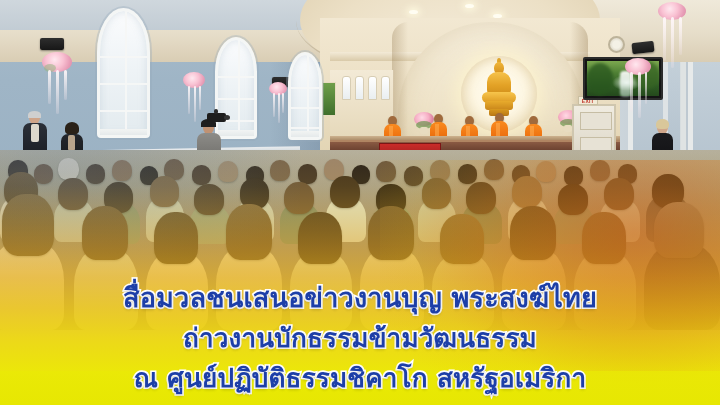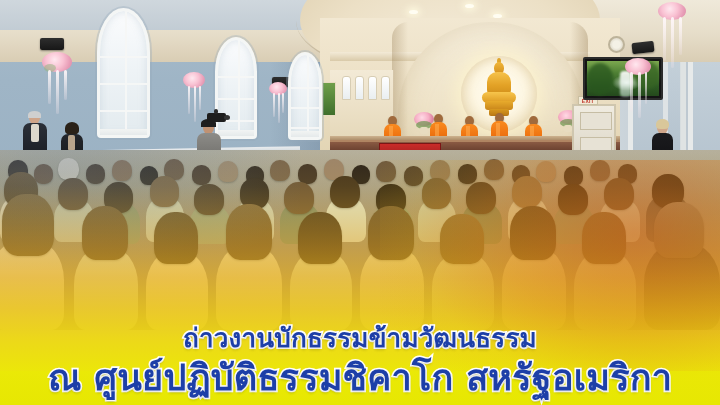--- a/index.html
+++ b/index.html
@@ -333,21 +333,21 @@
     white-space:nowrap;
     -webkit-text-stroke:3.2px #ffffff;
     paint-order:stroke fill;
     text-shadow:
       0 0 2px rgba(255,255,255,.95),
       0 1px 0 rgba(255,255,255,.8),
       0 2px 3px rgba(40,40,0,.28);
   }
   .cap-line.l1{font-size:27px;}
   .cap-line.l2{font-size:26px;}
-  .cap-line.l3{font-size:36px;}
+  .cap-line.l3{font-size:26px;}
 
   
   .person{position:absolute;}
   .p-head{position:absolute;border-radius:50%;}
   .p-torso{position:absolute;border-radius:7px 7px 3px 3px;}
   .p-legs{position:absolute;border-radius:2px;}
 
   .cam{position:absolute;background:#1d1d1d;border-radius:2px;}
 </style>
 </head>
@@ -652,17 +652,18 @@
       <div class="head" style="left:654px;top:52px;width:50px;height:56px;background:linear-gradient(180deg,#8d8272,#5c5448);border-radius:46% 46% 30% 30%;"></div>
     </div>
   </div>
 
   <div class="tint-cool"></div>
   <div class="tint"></div>
   <div class="tint-warm"></div>
   <div class="bottom-solid"></div>
 
   <div class="caption">
+    <div class="cap-line l1">สื่อมวลชนเสนอข่าวงานบุญ พระสงฆ์ไทย</div>
     <div class="cap-line l2">ถ่าวงานบักธรรมข้ามวัฒนธรรม</div>
     <div class="cap-line l3">ณ ศูนย์ปฏิบัติธรรมชิคาโก สหรัฐอเมริกา</div>
   </div>
 
 </div>
 
 </body></html>

